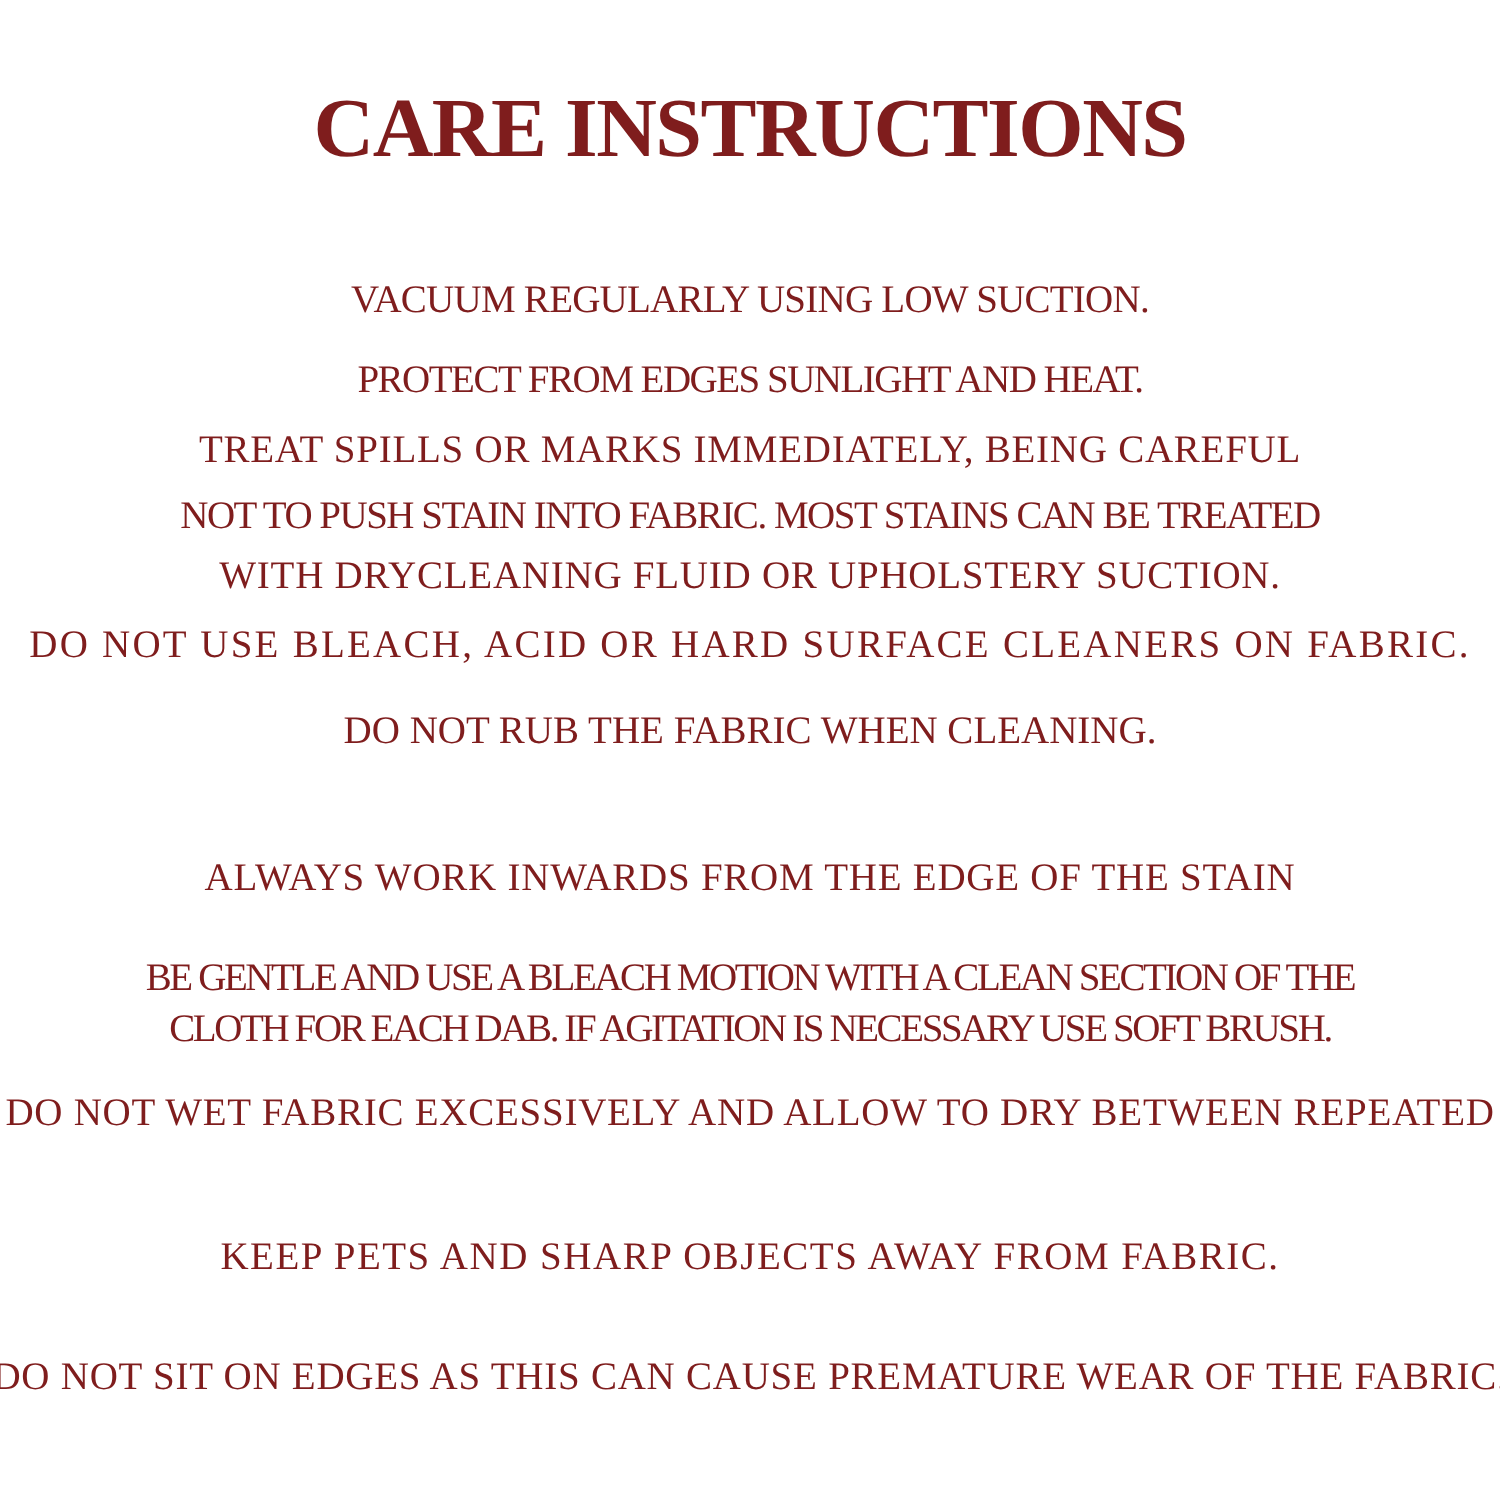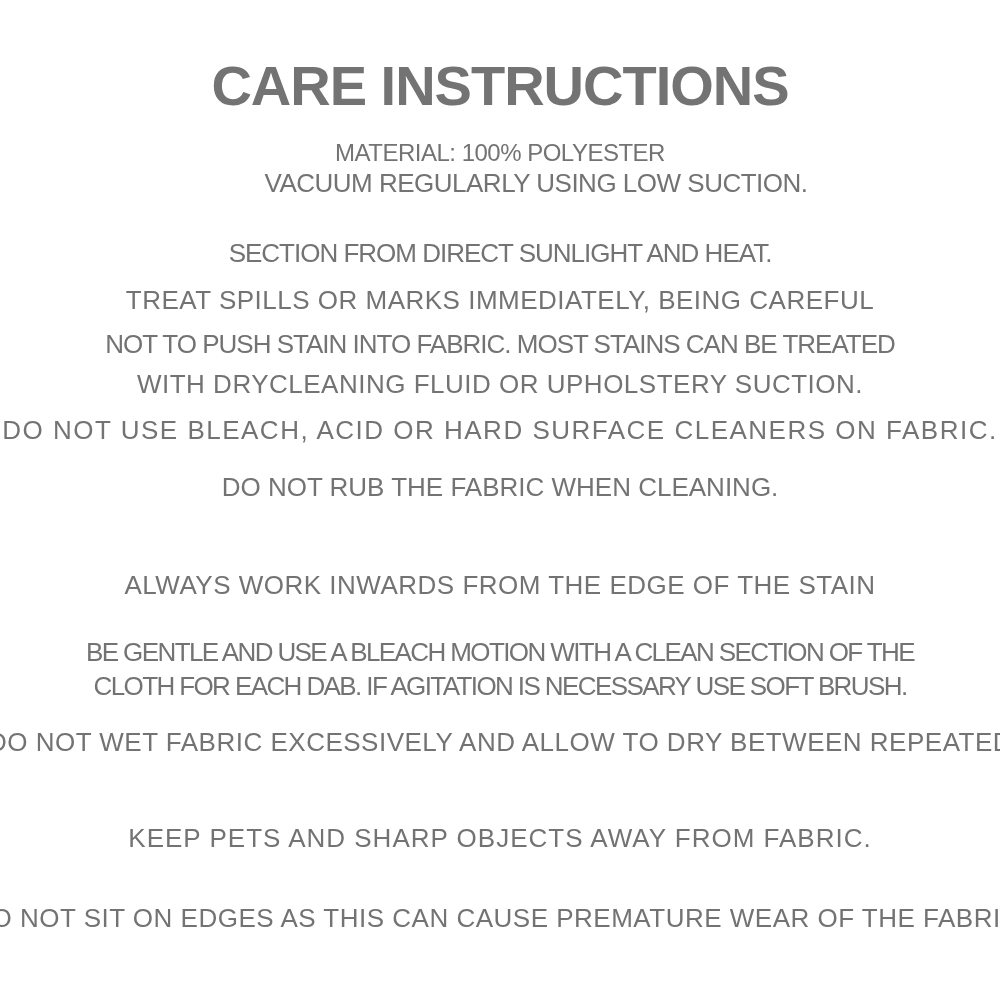--- a/index.html
+++ b/index.html
@@ -16,46 +16,46 @@
     font-family: "Liberation Sans", sans-serif;
     color: #231f20;
   }
   .line {
     position: absolute;
     left: 50%;
     transform: translateX(-50%);
     white-space: nowrap;
     font-size: 26px;
     line-height: 1;
-    color: #737373;
+    color: #7f1d1d;
+    font-family: Liberation Serif, serif;
   }
   .title {
     font-size: 56px;
     font-weight: 700;
     letter-spacing: -1px;
   }
   .sm      { font-size: 24px; }
   .ls-wide  { letter-spacing: 1.5px; }
   .ls-semi  { letter-spacing: 0.5px; }
   .ls-tight { letter-spacing: -0.5px; }
   .ls-cond  { letter-spacing: -1px; }
   .ls-xcond { letter-spacing: -1.6px; }
 </style>
 </head>
 <body>
 
 <div class="label-canvas">
 
   <div class="line title" style="top:58px;">CARE INSTRUCTIONS</div>
 
-  <div class="line sm ls-tight" style="top:141px;">MATERIAL: 100% POLYESTER</div>
 
-  <div class="line ls-tight" style="top:170px;margin-left:36px;">VACUUM REGULARLY USING LOW SUCTION.</div>
+  <div class="line ls-tight" style="top:187px;">VACUUM REGULARLY USING LOW SUCTION.</div>
 
-  <div class="line ls-cond" style="top:240px;">SECTION FROM DIRECT SUNLIGHT AND HEAT.</div>
+  <div class="line ls-cond" style="top:240px;">PROTECT FROM EDGES SUNLIGHT AND HEAT.</div>
 
   <div class="line ls-cond" style="top:331px;">NOT TO PUSH STAIN INTO FABRIC. MOST STAINS CAN BE TREATED</div>
 
   <div class="line ls-semi" style="top:287px;">TREAT SPILLS OR MARKS IMMEDIATELY, BEING CAREFUL</div>
 
   <div class="line ls-semi" style="top:371px;">WITH DRYCLEANING FLUID OR UPHOLSTERY SUCTION.</div>
 
   <div class="line ls-wide" style="top:417px;">DO NOT USE BLEACH, ACID OR HARD SURFACE CLEANERS ON FABRIC.</div>
 
   <div class="line" style="top:474px;">DO NOT RUB THE FABRIC WHEN CLEANING.</div>

